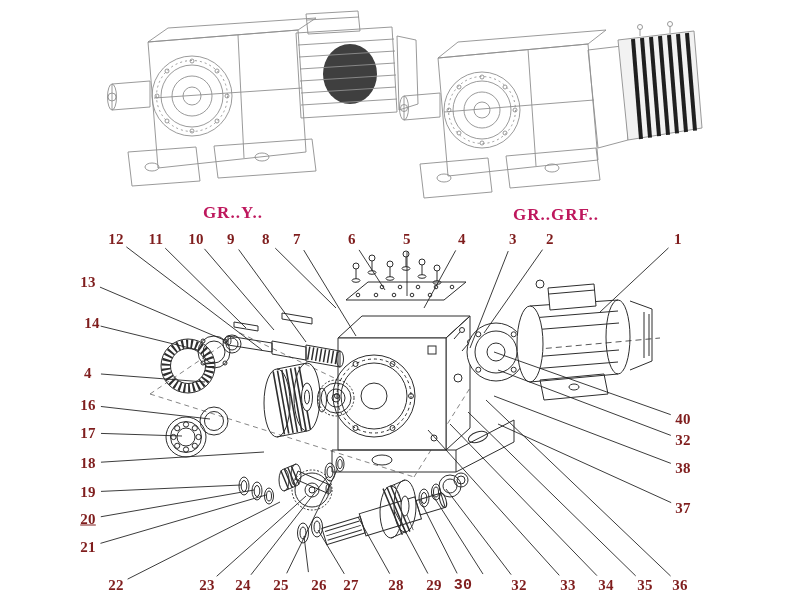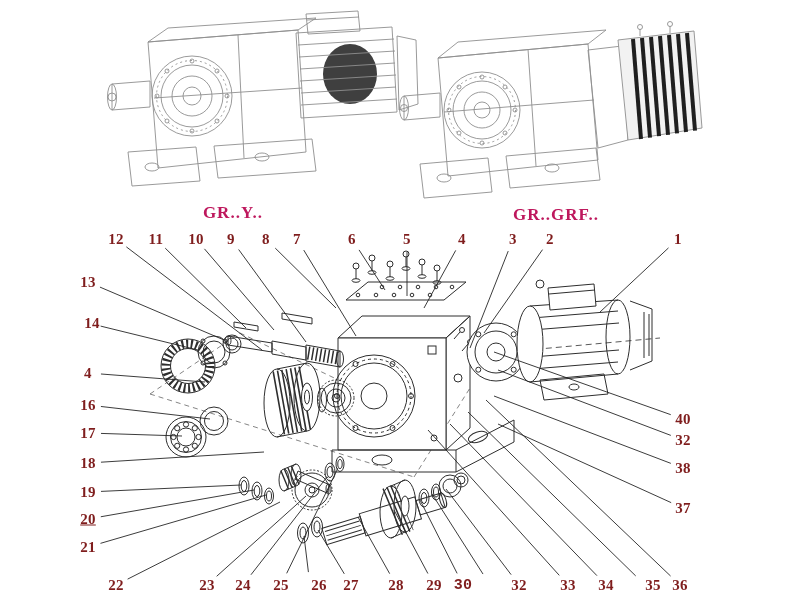--- a/index.html
+++ b/index.html
@@ -391,21 +391,21 @@
       <div class="callout" style="left: 281px; top: 585px;">25</div>
       <div class="callout" style="left: 310px; top: 585px; margin-left: 9px;">26</div>
       <div class="callout" style="left: 351px; top: 585px;">27</div>
       <div class="callout" style="left: 396px; top: 585px;">28</div>
       <div class="callout" style="left: 434px; top: 585px;">29</div>
       <div class="callout" style="left: 463px; top: 585px; font-family: Liberation Mono, monospace;">30</div>
       <div class="callout" style="left: 490px; top: 585px; margin-top: 24px;">31</div>
       <div class="callout" style="left: 519px; top: 585px;">32</div>
       <div class="callout" style="left: 568px; top: 585px;">33</div>
       <div class="callout" style="left: 606px; top: 585px;">34</div>
-      <div class="callout" style="left: 645px; top: 585px; margin-left: 8px;">35</div>
+      <div class="callout" style="left: 645px; top: 585px;">35</div>
       <div class="callout" style="left: 680px; top: 585px;">36</div>
       <div class="callout" style="left: 683px; top: 508px;">37</div>
       <div class="callout" style="left: 683px; top: 468px;">38</div>
       <div class="callout" style="left: 683px; top: 440px;">32</div>
       <div class="callout" style="left: 683px; top: 419px;">40</div>
     </div>
 
 <div class="model-label" style="left:233px;top:213px;">GR..Y..</div>
 <div class="model-label" style="left:556px;top:215px;">GR..GRF..</div>
 

